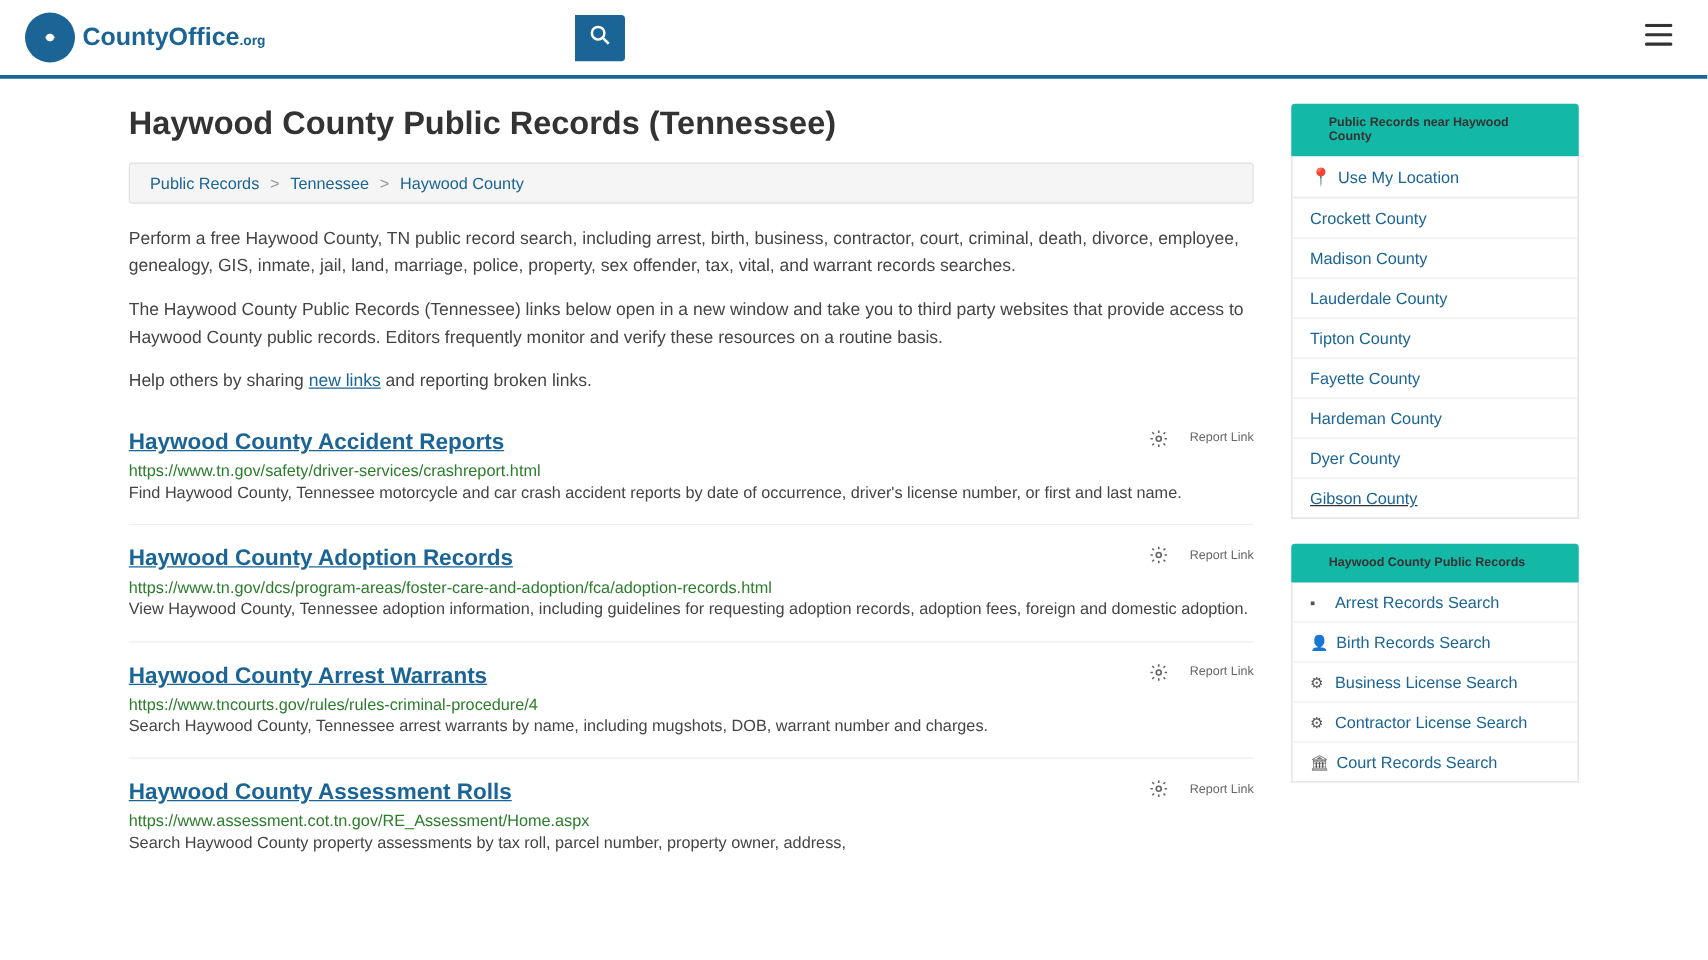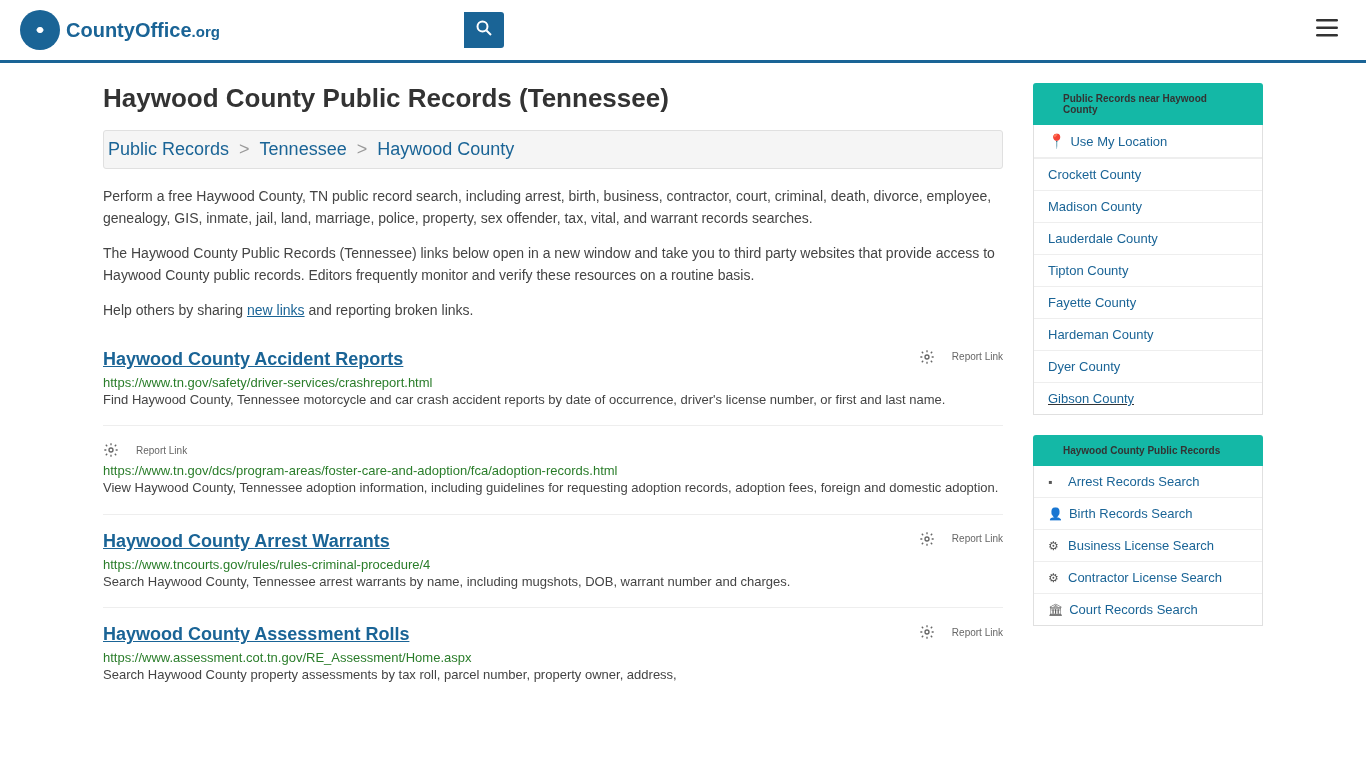--- a/index.html
+++ b/index.html
@@ -33,21 +33,21 @@
     .logo-text {
       font-size: 20px;
       color: #333;
       font-weight: bold;
     }
     .logo-text span {
       color: #1a6496;
     }
     .logo-org {
       color: #666;
-      font-size: 15px;
+      font-size: 11px;
     }
     .search-bar-container {
       display: flex;
       align-items: center;
       flex: 1;
       max-width: 600px;
       margin: 0 30px;
     }
     .search-input {
       width: 100%;
@@ -89,24 +89,24 @@
     }
     .page-title {
       font-size: 26px;
       font-weight: bold;
       color: #333;
       margin-bottom: 16px;
     }
     .breadcrumb {
       background: #f5f5f5;
       border: 1px solid #e0e0e0;
-      padding: 8px 4px;
+      padding: 8px 16px;
       border-radius: 3px;
       margin-bottom: 16px;
-      font-size: 18px;
+      font-size: 13px;
       color: #666;
     }
     .breadcrumb a {
       color: #1a6496;
       text-decoration: none;
     }
     .breadcrumb span { color: #999; margin: 0 5px; }
 
     .intro-text {
       font-size: 14px;
@@ -302,20 +302,21 @@
           <path d="M12 2v3M12 19v3M2 12h3M19 12h3M4.2 4.2l2.1 2.1M17.7 17.7l2.1 2.1M4.2 19.8l2.1-2.1M17.7 6.3l2.1-2.1"></path>
         </svg>
         <span>Report Link</span>
       </div>
     </div>
     <a class="record-url" href="#">https://www.tn.gov/safety/driver-services/crashreport.html</a>
     <p class="record-description">Find Haywood County, Tennessee motorcycle and car crash accident reports by date of occurrence, driver's license number, or first and last name.</p>
   </div>
         <div class="record-item">
     <div class="record-header">
+      <a class="record-title" href="#">Haywood County Adoption Records</a>
       <div class="report-link-btn">
         <svg width="16" height="16" viewBox="0 0 24 24" fill="none" stroke="#666" stroke-width="2">
           <circle cx="12" cy="12" r="3"></circle>
           <path d="M12 2v3M12 19v3M2 12h3M19 12h3M4.2 4.2l2.1 2.1M17.7 17.7l2.1 2.1M4.2 19.8l2.1-2.1M17.7 6.3l2.1-2.1"></path>
         </svg>
         <span>Report Link</span>
       </div>
     </div>
     <a class="record-url" href="#">https://www.tn.gov/dcs/program-areas/foster-care-and-adoption/fca/adoption-records.html</a>
     <p class="record-description">View Haywood County, Tennessee adoption information, including guidelines for requesting adoption records, adoption fees, foreign and domestic adoption.</p>

